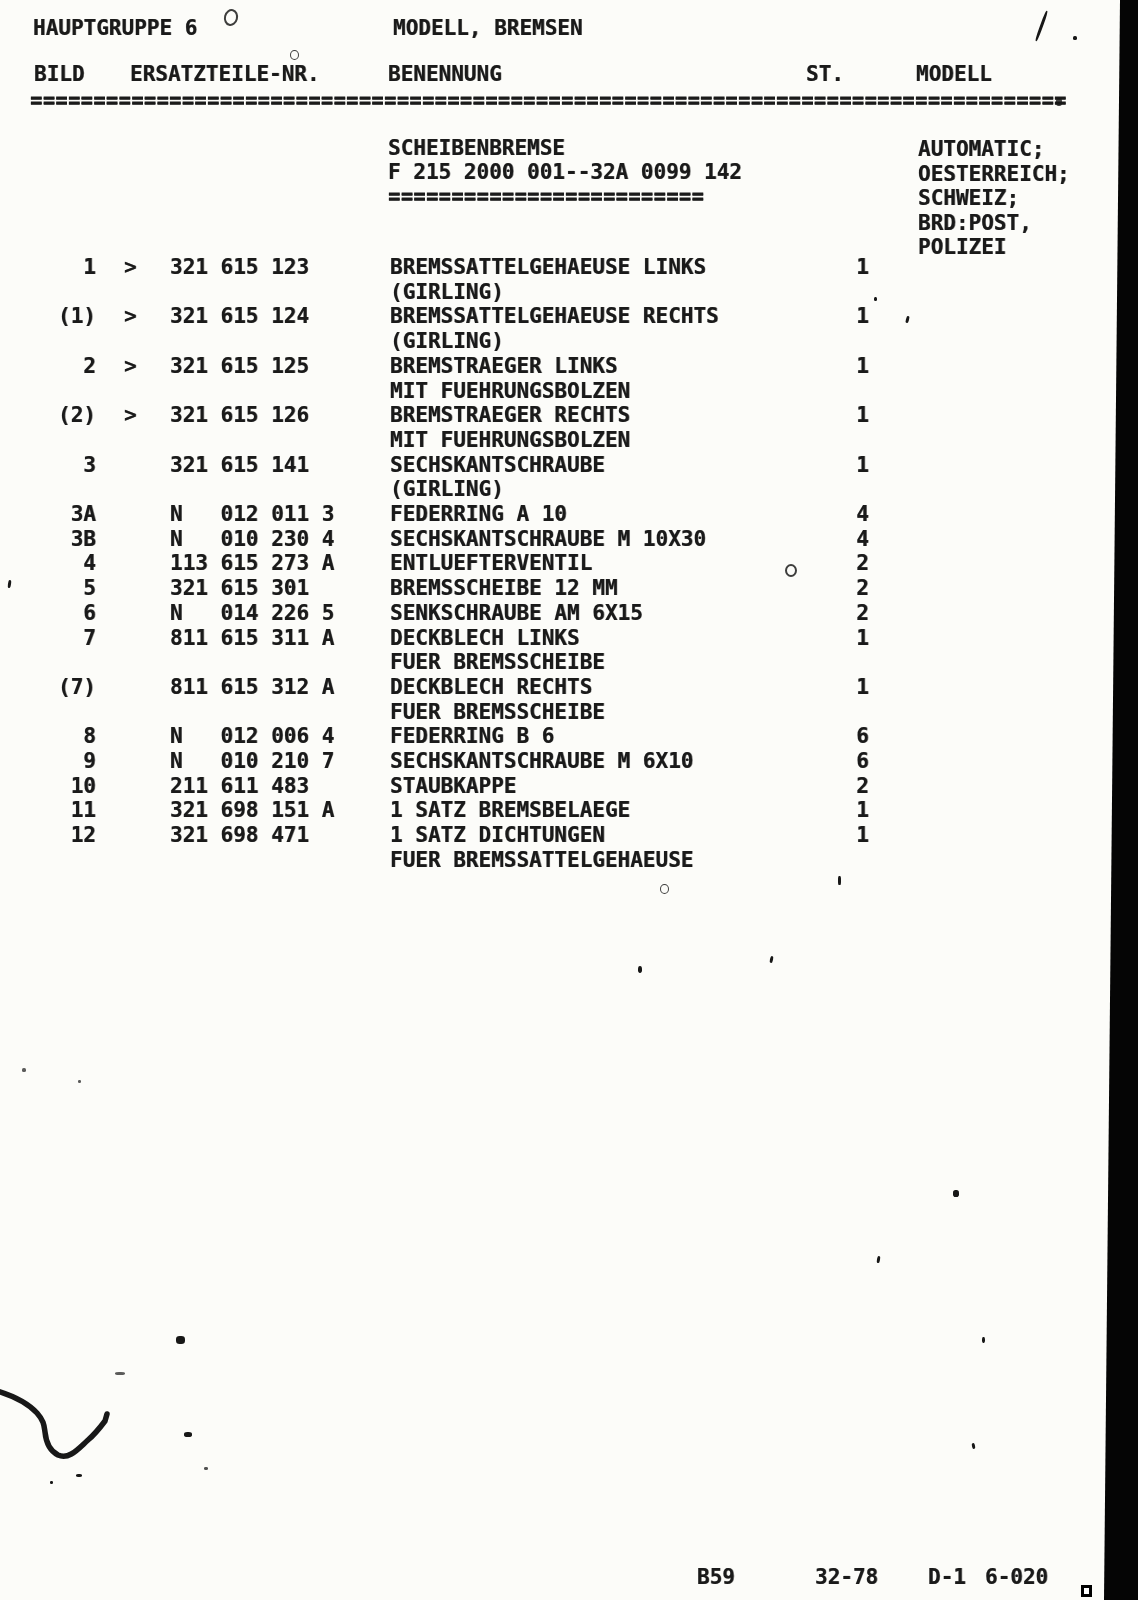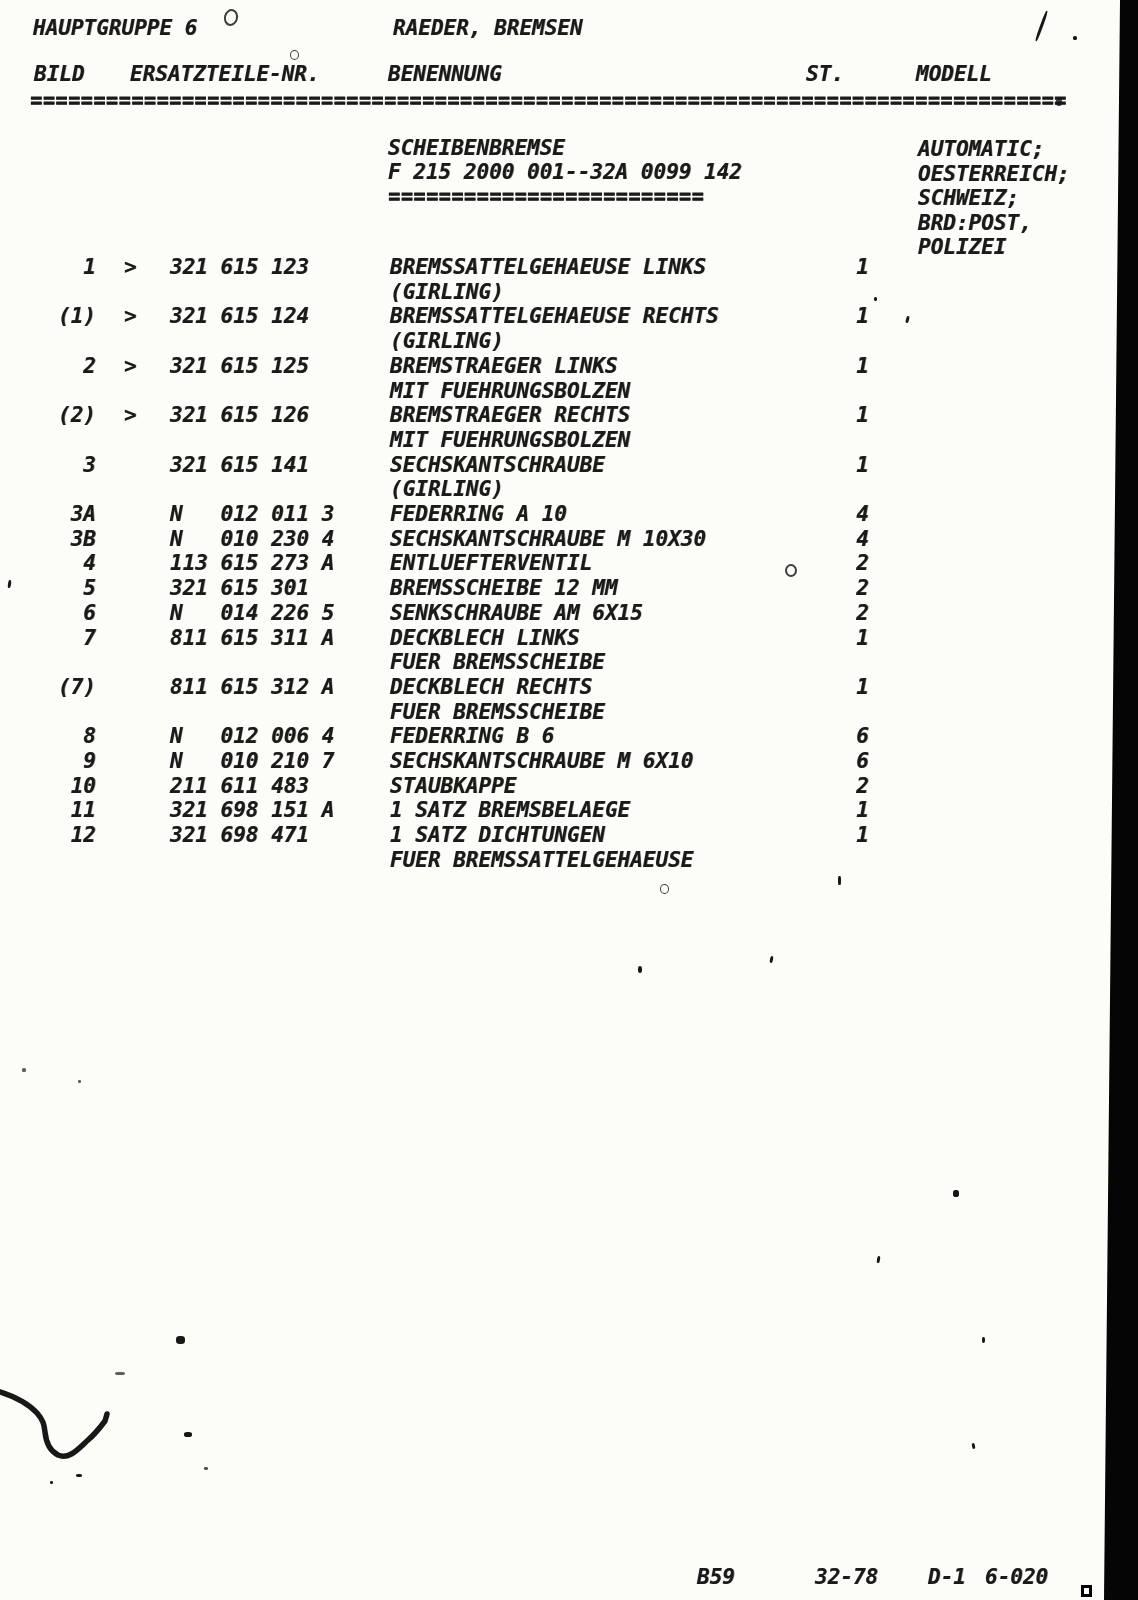--- a/index.html
+++ b/index.html
@@ -1,20 +1,20 @@
 <!DOCTYPE html>
 <html><head>
 <meta charset="utf-8">
 <style>
   html,body{margin:0;padding:0;background:#e8e8e4;}
   .page{
     position:relative;width:1138px;height:1600px;margin:0 auto;
     background:#fcfcf9;overflow:hidden;
     font-family:"DejaVu Sans Mono","Liberation Mono",monospace;
-    font-weight:700;font-size:21px;line-height:24px;color:#1a1a1a;font-style:italic;
+    font-weight:700;font-size:21px;line-height:24px;color:#1a1a1a;
   }
   .txt{position:absolute;white-space:pre;
     text-shadow:0.6px 0.4px 0 rgba(15,15,15,.5),-0.3px -0.2px 0 rgba(15,15,15,.25);}
   .sep{letter-spacing:0;text-shadow:0 0.8px 0 rgba(10,10,10,.75);}
   .line{position:absolute;left:0;width:1138px;height:25px;}
   .line span{position:absolute;white-space:pre;
     text-shadow:0.6px 0.4px 0 rgba(15,15,15,.5),-0.3px -0.2px 0 rgba(15,15,15,.25);}
   .bild{left:34px;width:62px;text-align:right;}
   .arrow{left:124px;}
   .nr{left:170px;}
@@ -30,21 +30,21 @@
     border:3px solid #000;background:#fff;box-sizing:border-box;}
   .ring{position:absolute;border:2px solid #1c1c1c;border-radius:50%;opacity:.85;}
   .sp{position:absolute;background:#171717;border-radius:40%;}
 </style>
 </head>
 <body>
 
 <div class="page">
 
   <div class="txt" style="left:33px;top:16px">HAUPTGRUPPE 6</div>
-  <div class="txt" style="left:393px;top:16px">RAEDER, BREMSEN</div>
+  <div class="txt" style="left:393px;top:16px">MODELL, BREMSEN</div>
 
   <div class="txt" style="left:34px;top:62px">BILD</div>
   <div class="txt" style="left:130px;top:62px">ERSATZTEILE-NR.</div>
   <div class="txt" style="left:388px;top:62px">BENENNUNG</div>
   <div class="txt" style="left:806px;top:62px">ST.</div>
   <div class="txt" style="left:916px;top:62px">MODELL</div>
   <div class="txt sep" style="left:30px;top:88px">==================================================================================</div>
 
   <div class="txt" style="left:388px;top:136px">SCHEIBENBREMSE</div>
   <div class="txt" style="left:388px;top:160px">F 215 2000 001--32A 0099 142</div>

